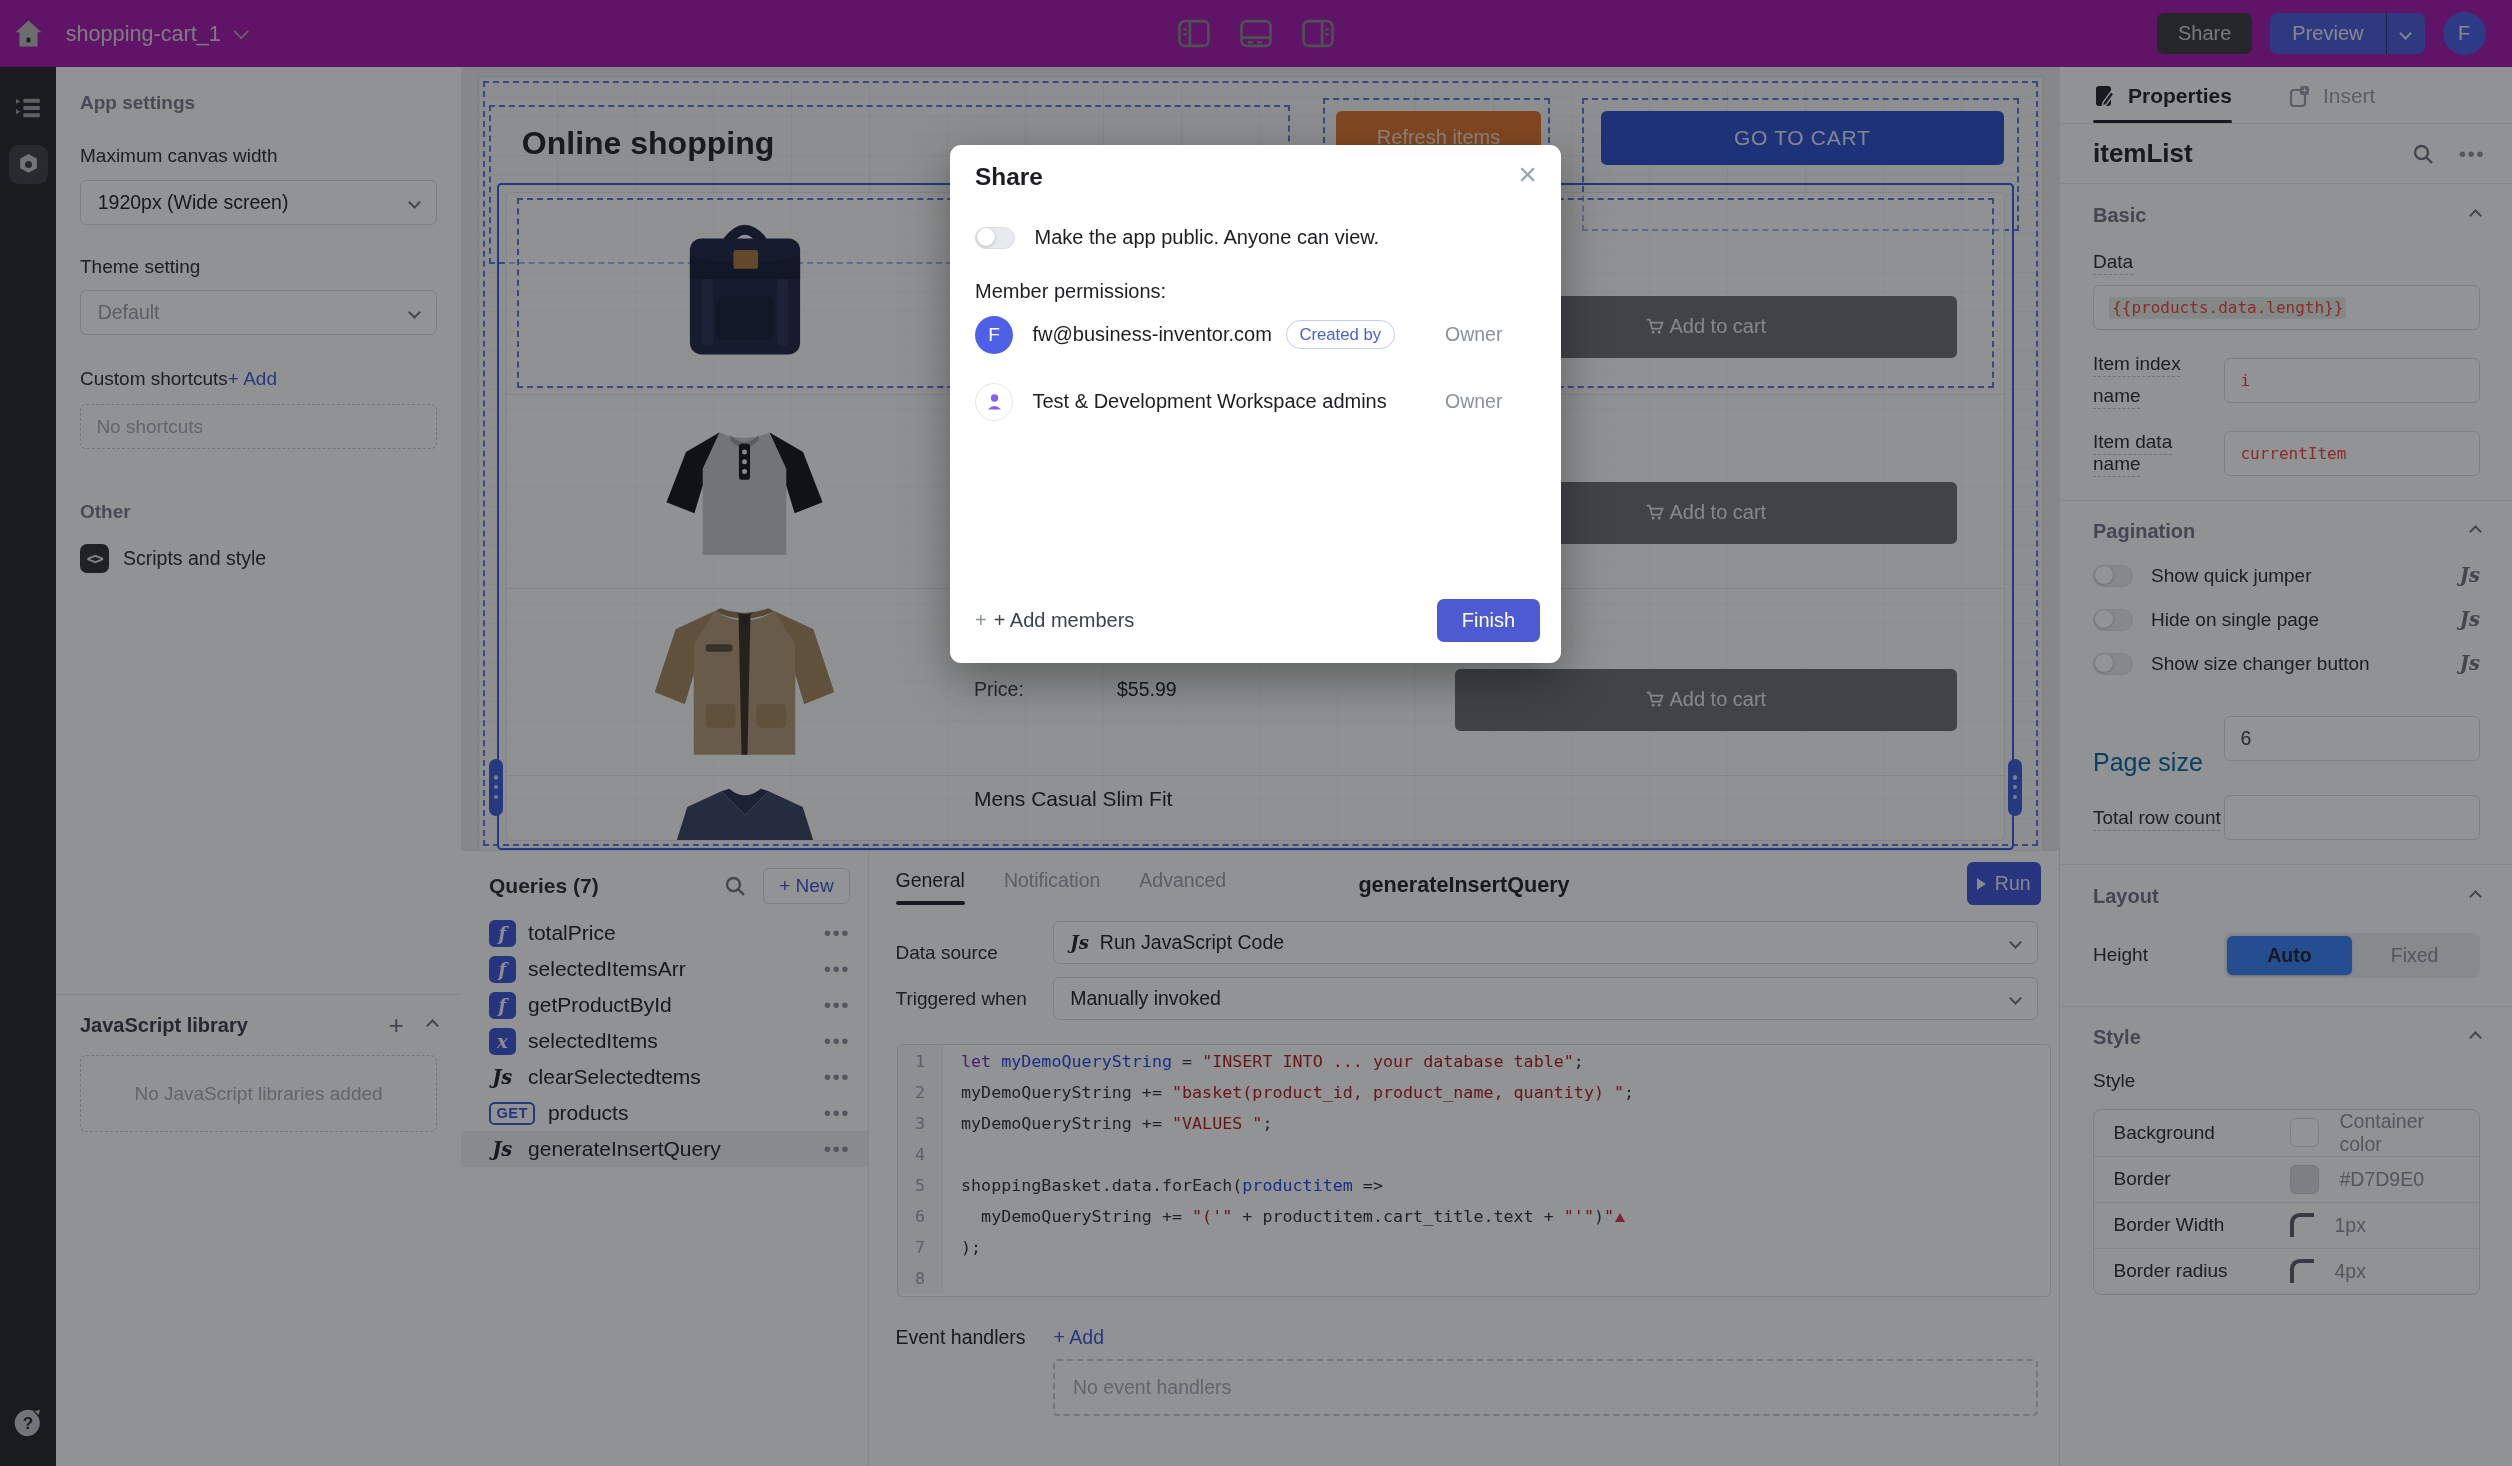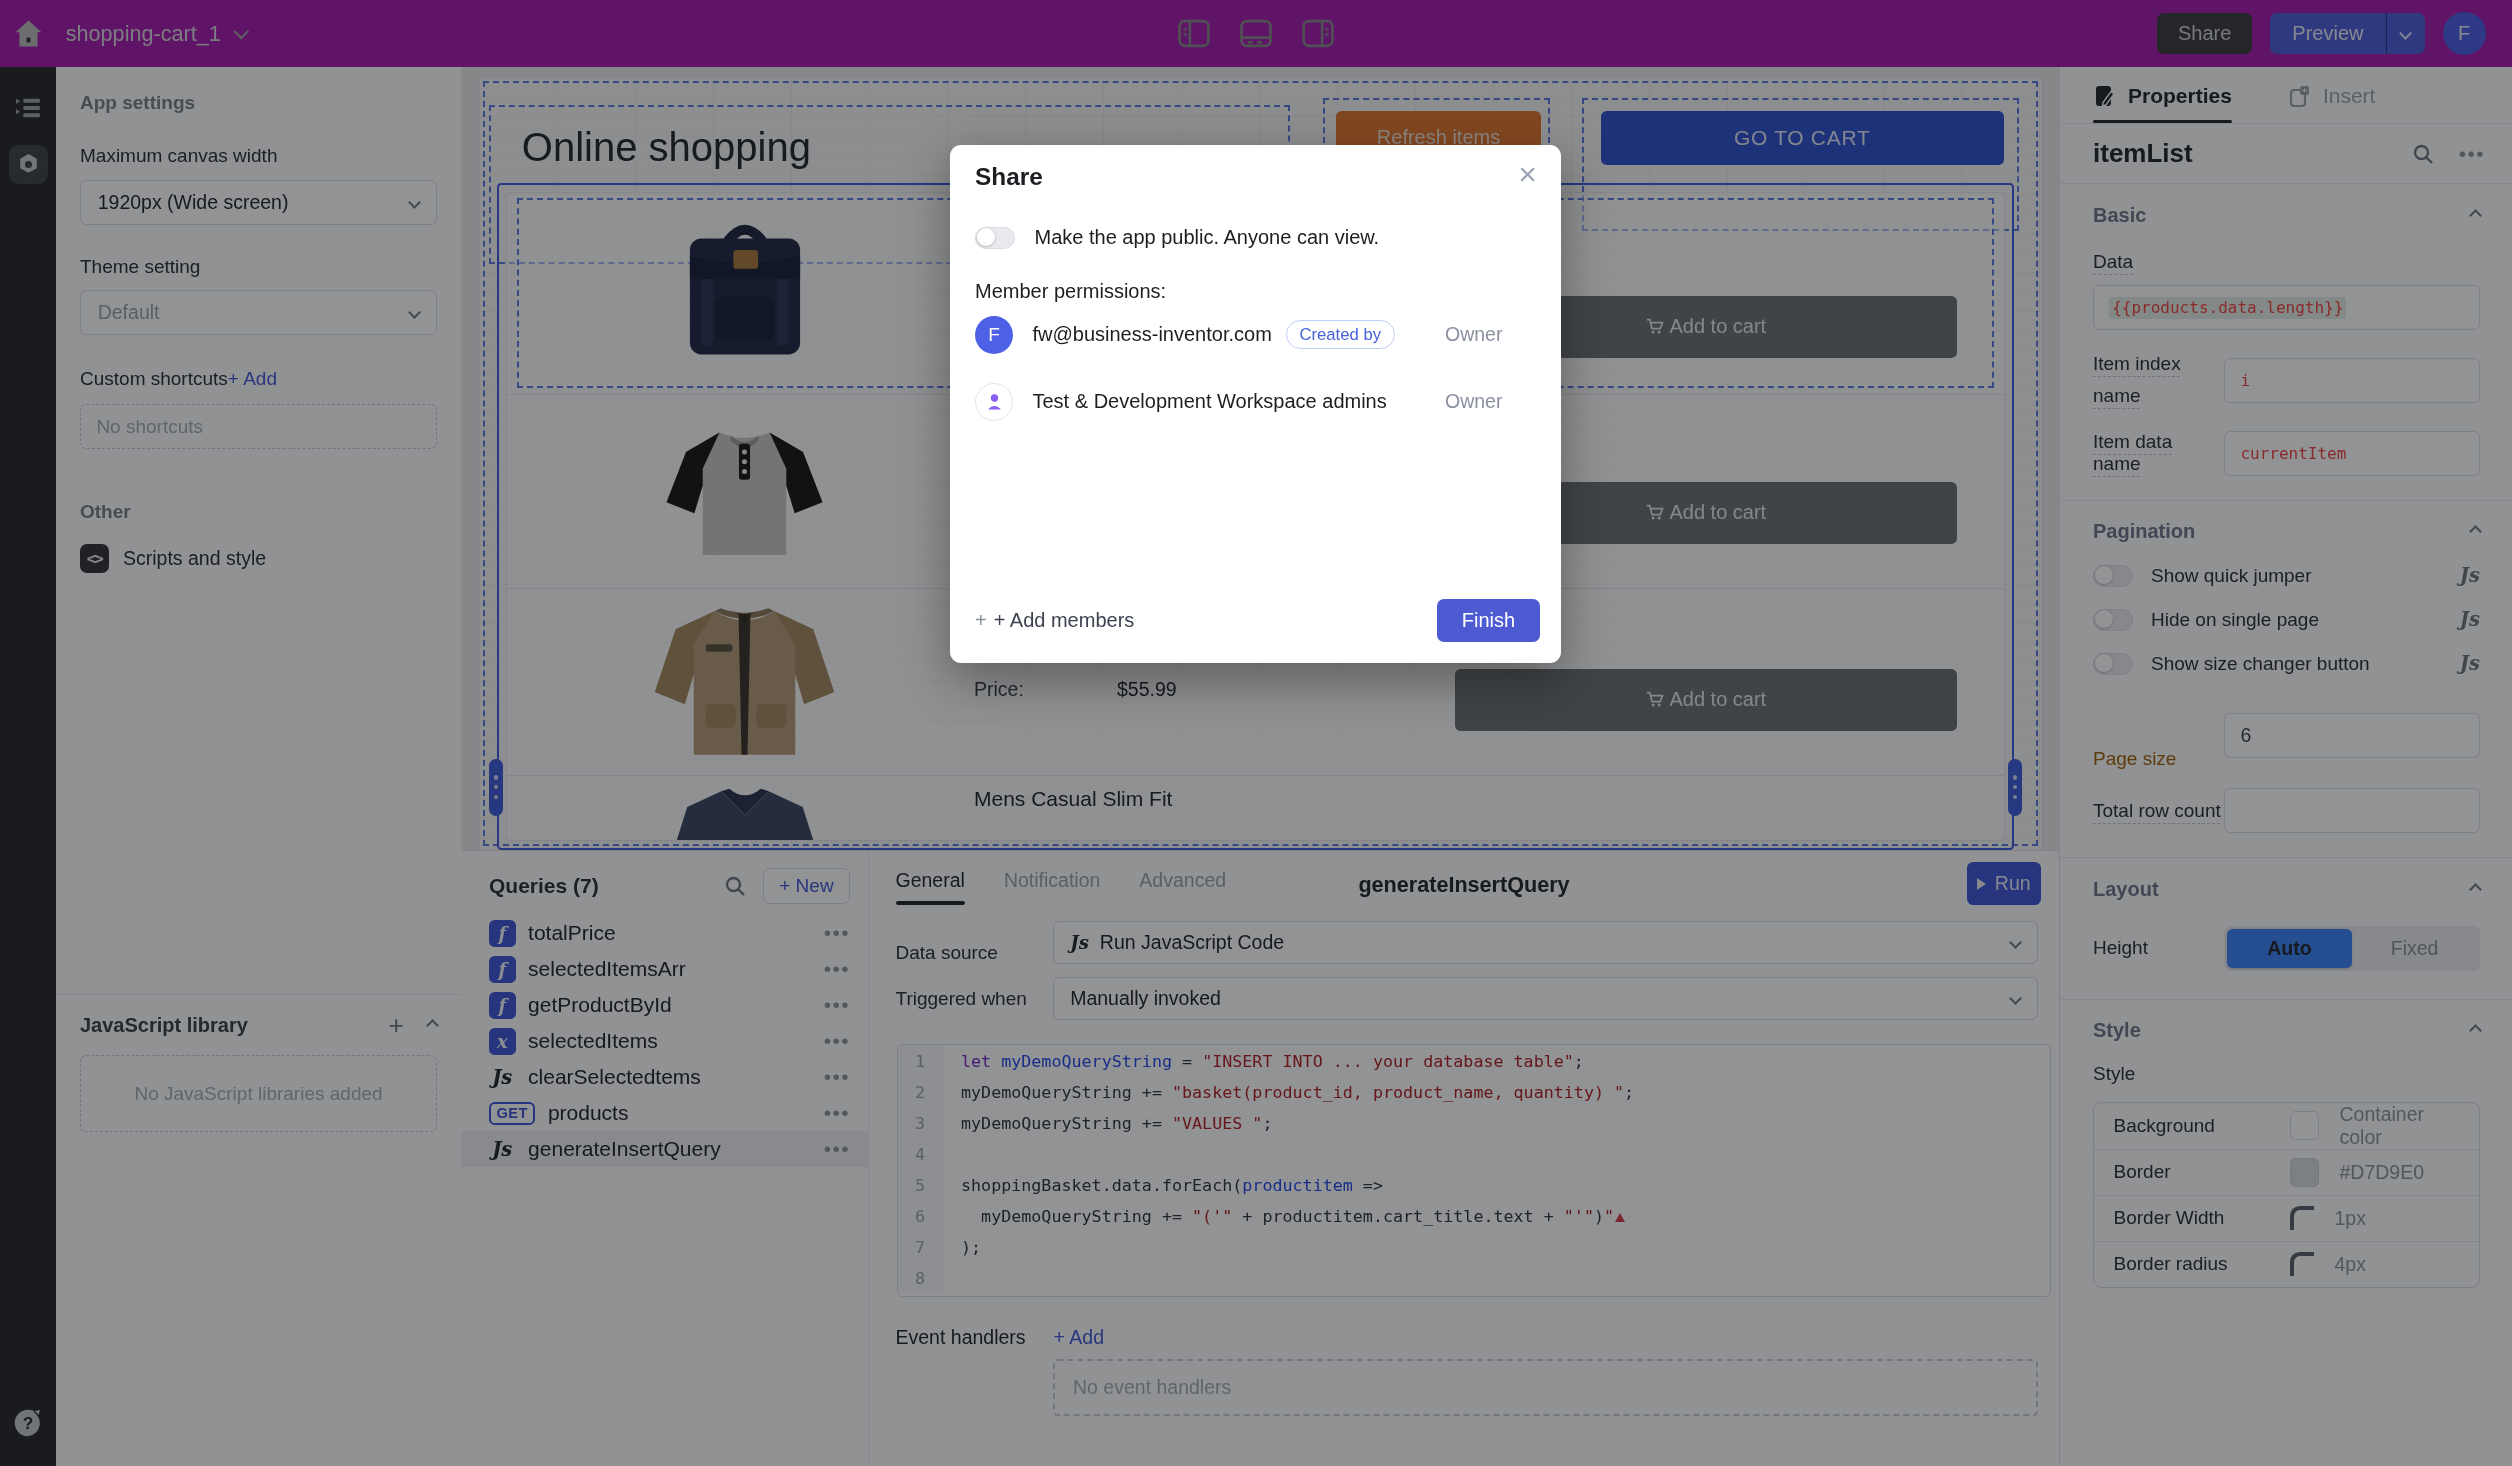--- a/index.html
+++ b/index.html
@@ -63,21 +63,21 @@
 
   
   #canvas { position:absolute; left:461px; top:67px; width:1598px; height:783px; background:#e7e8ea; overflow:hidden; }
   #frame { position:absolute; left:18px; top:9.8px; width:1563px; height:773px;
            background-color:#f4f5f6;
            background-image:linear-gradient(to right, rgba(60,70,90,.055) 1.4px, transparent 1.4px),
                             linear-gradient(to bottom, rgba(60,70,90,.055) 1.4px, transparent 1.4px);
            background-size:78px 19.5px; box-shadow:0 0 0 1.4px #e0e1e4; }
   .outer-dashed { position:absolute; inset:4.2px; border:2.1px dashed #5b79e3; pointer-events:none; }
   .title-dashed { position:absolute; left:9.8px; top:28px; width:801px; height:159px; border:2.1px dashed #5b79e3; }
-  .canvas-title { position:absolute; left:31px; top:18px; font-size:40px; font-weight:400; color:#23262b; }
+  .canvas-title { position:absolute; left:31px; top:18px; font-size:32px; font-weight:700; color:#23262b; }
   .refresh-dashed { position:absolute; left:844px; top:21px; width:227px; height:133px; border:2.1px dashed #5b79e3; }
   .btn-refresh { position:absolute; left:11px; top:11px; width:205px; height:54px; background:#e0762f; border:none;
                  color:#f3e4d6; font-size:20px; border-radius:5.6px; }
   .gocart-dashed { position:absolute; left:1103px; top:21px; width:437px; height:133px; border:2.1px dashed #5b79e3; }
   .btn-gocart { position:absolute; left:16.7px; top:11px; width:403px; height:54px; background:#2d51cc; border:none;
                 color:#dfe4f5; font-size:21px; letter-spacing:0.7px; border-radius:5.6px; }
   #list-box { position:absolute; left:18px; top:106px; width:1517px; height:667px; border:2.8px solid #3b5bd9; border-radius:4.2px; }
   #list-inner { position:absolute; inset:7px; background:rgba(255,255,255,.45); border:1.4px solid #e3e4e8; border-radius:5.6px; overflow:hidden; }
   .prod-row { position:relative; width:100%; }
   .prod-row + .prod-row { border-top:1.4px solid #e4e5e9; }
@@ -625,21 +625,21 @@
           </div>
           <div class="tg-row">
             <div class="toggle">
               <div class="knob"></div>
             </div>
             <span class="tg-label">Show size changer button</span>
             <span class="js-badge">Js</span>
           </div>
         </div>
       <div class="rp-grid-row" style="margin-top:25px;">
-        <span class="lbl-col" style="font-size:19px;color:#a16207;margin-top:48px;">Page size</span>
+        <span class="lbl-col" style="font-size:25px;color:#0369a1;margin-top:48px;">Page size</span>
         <div class="fld-col rp-input">
           <span style="font-size:19.5px;color:#3a3f48;">6</span>
         </div>
       </div>
       <div class="rp-grid-row" style="margin-bottom:24px;">
         <span class="lbl-col rp-label">Total row count</span>
         <div class="fld-col rp-input">
           <span></span>
         </div>
       </div>

